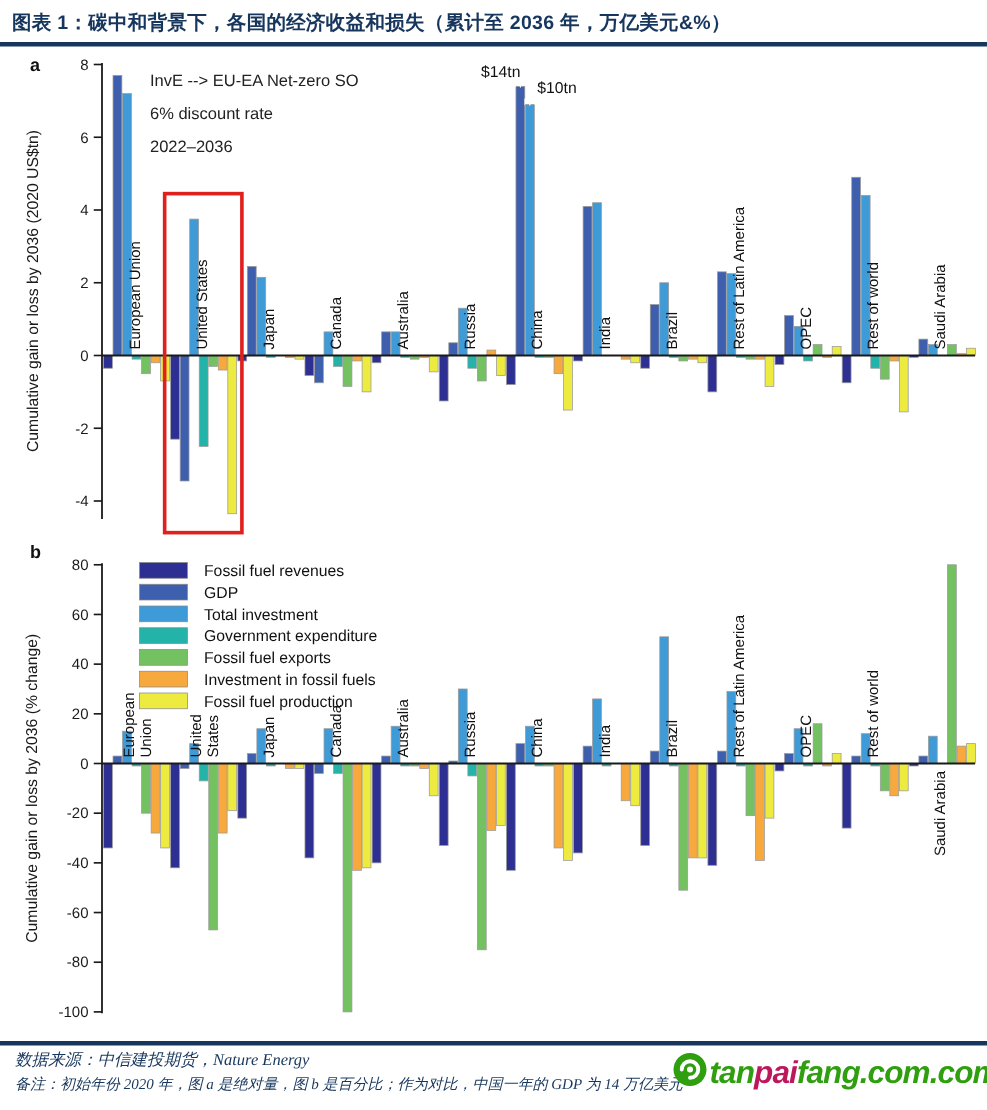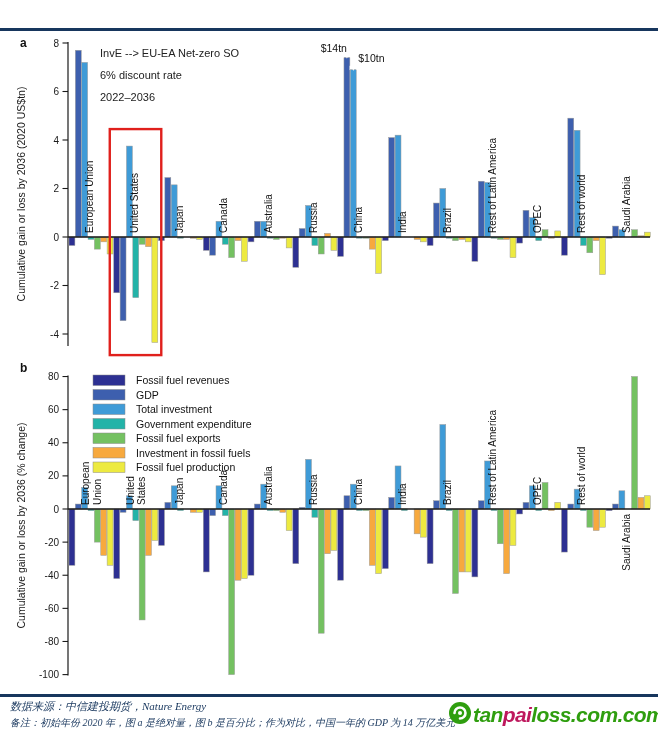--- a/index.html
+++ b/index.html
@@ -15,20 +15,21 @@
   .logo{position:absolute;left:448px;top:701px;display:flex;align-items:center;gap:1px;}
   .logo-text{font-size:21px;font-weight:bold;font-style:italic;letter-spacing:-0.6px;white-space:nowrap;}
   .lg-green{color:#2f9e0f;}
   .lg-blue{color:#be185d;}
   svg text{font-family:"Liberation Sans",sans-serif;}
 </style>
 </head>
 <body>
 
 <div class="page">
+  <div class="fig-title">图表 1：碳中和背景下，各国的经济收益和损失（累计至 2036 年，万亿美元&amp;%）</div>
   <div class="title-rule"></div>
 
   <svg id="panel-a" width="658" height="330">
       <line x1="68" y1="8" x2="68" y2="312" stroke="#1a1a1a" stroke-width="1.2"></line>
       <line x1="62.5" y1="9" x2="68" y2="9" stroke="#1a1a1a" stroke-width="1.1"></line>
       <text x="59" y="12.5" text-anchor="end" font-size="10" fill="#1a1a1a">8</text>
       <line x1="62.5" y1="57.5" x2="68" y2="57.5" stroke="#1a1a1a" stroke-width="1.1"></line>
       <text x="59" y="61" text-anchor="end" font-size="10" fill="#1a1a1a">6</text>
       <line x1="62.5" y1="106" x2="68" y2="106" stroke="#1a1a1a" stroke-width="1.1"></line>
       <text x="59" y="109.5" text-anchor="end" font-size="10" fill="#1a1a1a">4</text>
@@ -302,16 +303,16 @@
 
   <div class="logo">
     <span>
       <svg width="24" height="24" viewBox="0 0 24 24">
         <circle cx="12" cy="12" r="11" fill="#2f9e0f"></circle>
         <path d="M 6.5 12 a 5.5 5.5 0 1 1 5.5 5.5" fill="none" stroke="#ffffff" stroke-width="2.6" stroke-linecap="round"></path>
         <circle cx="12" cy="12" r="2" fill="#ffffff"></circle>
       </svg>
     </span>
     <span class="logo-text">
-      <span class="lg-green">tan</span><span class="lg-blue">pai</span><span class="lg-green">loss.com</span><span class="lg-green">.com</span>
+      <span class="lg-green">tan</span><span class="lg-blue">pai</span><span class="lg-green">fang.com</span><span class="lg-green">.com</span>
     </span>
   </div>
 </div>
 
 </body></html>

